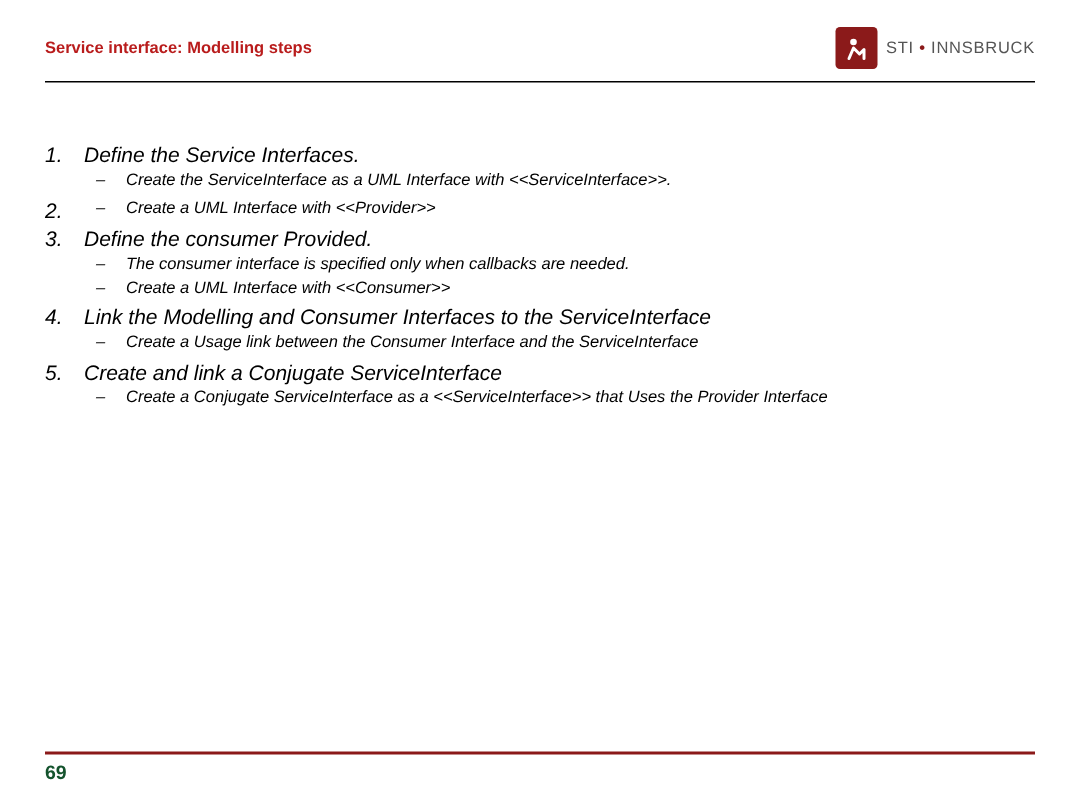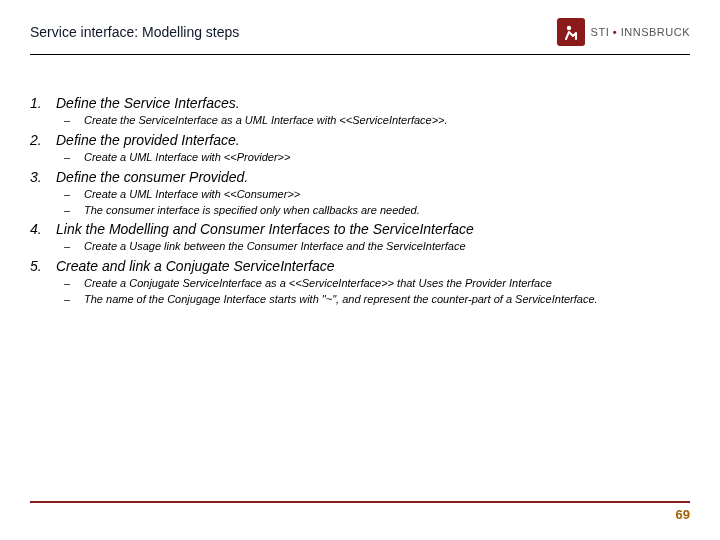--- a/index.html
+++ b/index.html
@@ -11,23 +11,23 @@
     position: relative;
     color: #000;
   }
   .header {
     padding: 18px 30px 8px 30px;
     display: flex;
     justify-content: space-between;
     align-items: center;
   }
   .title {
-    font-size: 14px;
-    font-weight: normal;
-    color: #0f172a;
+    font-size: 11px;
+    font-weight: bold;
+    color: #b91c1c;
   }
   .logo {
     display: flex;
     align-items: center;
     gap: 6px;
   }
   .logo-icon {
     width: 28px;
     height: 28px;
     background: #8b1a1a;
@@ -93,24 +93,23 @@
     bottom: 18px;
     left: 30px;
     right: 30px;
   }
   .hr-bottom {
     border: none;
     border-top: 2px solid #8b1a1a;
     margin-bottom: 4px;
   }
   .page-num {
-    text-align: right;
     font-size: 13px;
     font-weight: bold;
-    color: #a16207;
+    color: #14532d;
   }
 </style>
 </head>
 <body>
 
 <div class="header">
   <div class="title">Service interface: Modelling steps</div>
   <div class="logo">
     <div class="logo-icon">
       <svg width="18" height="18" viewBox="0 0 18 18">
@@ -127,43 +126,41 @@
 
 <div class="content">
   <ol class="main-list">
     <li>
       <span>Define the Service Interfaces.</span>
       <ul class="sub-list">
         <li>Create the ServiceInterface as a UML Interface with &lt;&lt;ServiceInterface&gt;&gt;.</li>
       </ul>
     </li>
     <li>
-      <span>Define the provided Interface.</span>
       <ul class="sub-list">
         <li>Create a UML Interface with &lt;&lt;Provider&gt;&gt;</li>
       </ul>
     </li>
     <li>
       <span>Define the consumer Provided.</span>
       <ul class="sub-list">
+        <li>The consumer interface is specified only when callbacks are needed.</li>
         <li>Create a UML Interface with &lt;&lt;Consumer&gt;&gt;</li>
-        <li>The consumer interface is specified only when callbacks are needed.</li>
       </ul>
     </li>
     <li>
       <span>Link the Modelling and Consumer Interfaces to the ServiceInterface</span>
       <ul class="sub-list">
         <li>Create a Usage link between the Consumer Interface and the ServiceInterface</li>
       </ul>
     </li>
     <li>
       <span>Create and link a Conjugate ServiceInterface</span>
       <ul class="sub-list">
         <li>Create a Conjugate ServiceInterface as a &lt;&lt;ServiceInterface&gt;&gt; that Uses the Provider Interface</li>
-        <li>The name of the Conjugage Interface starts with "~", and represent the counter-part of a ServiceInterface.</li>
       </ul>
     </li>
   </ol>
 </div>
 
 <div class="footer">
   <hr class="hr-bottom">
   <div class="page-num">69</div>
 </div>
 

